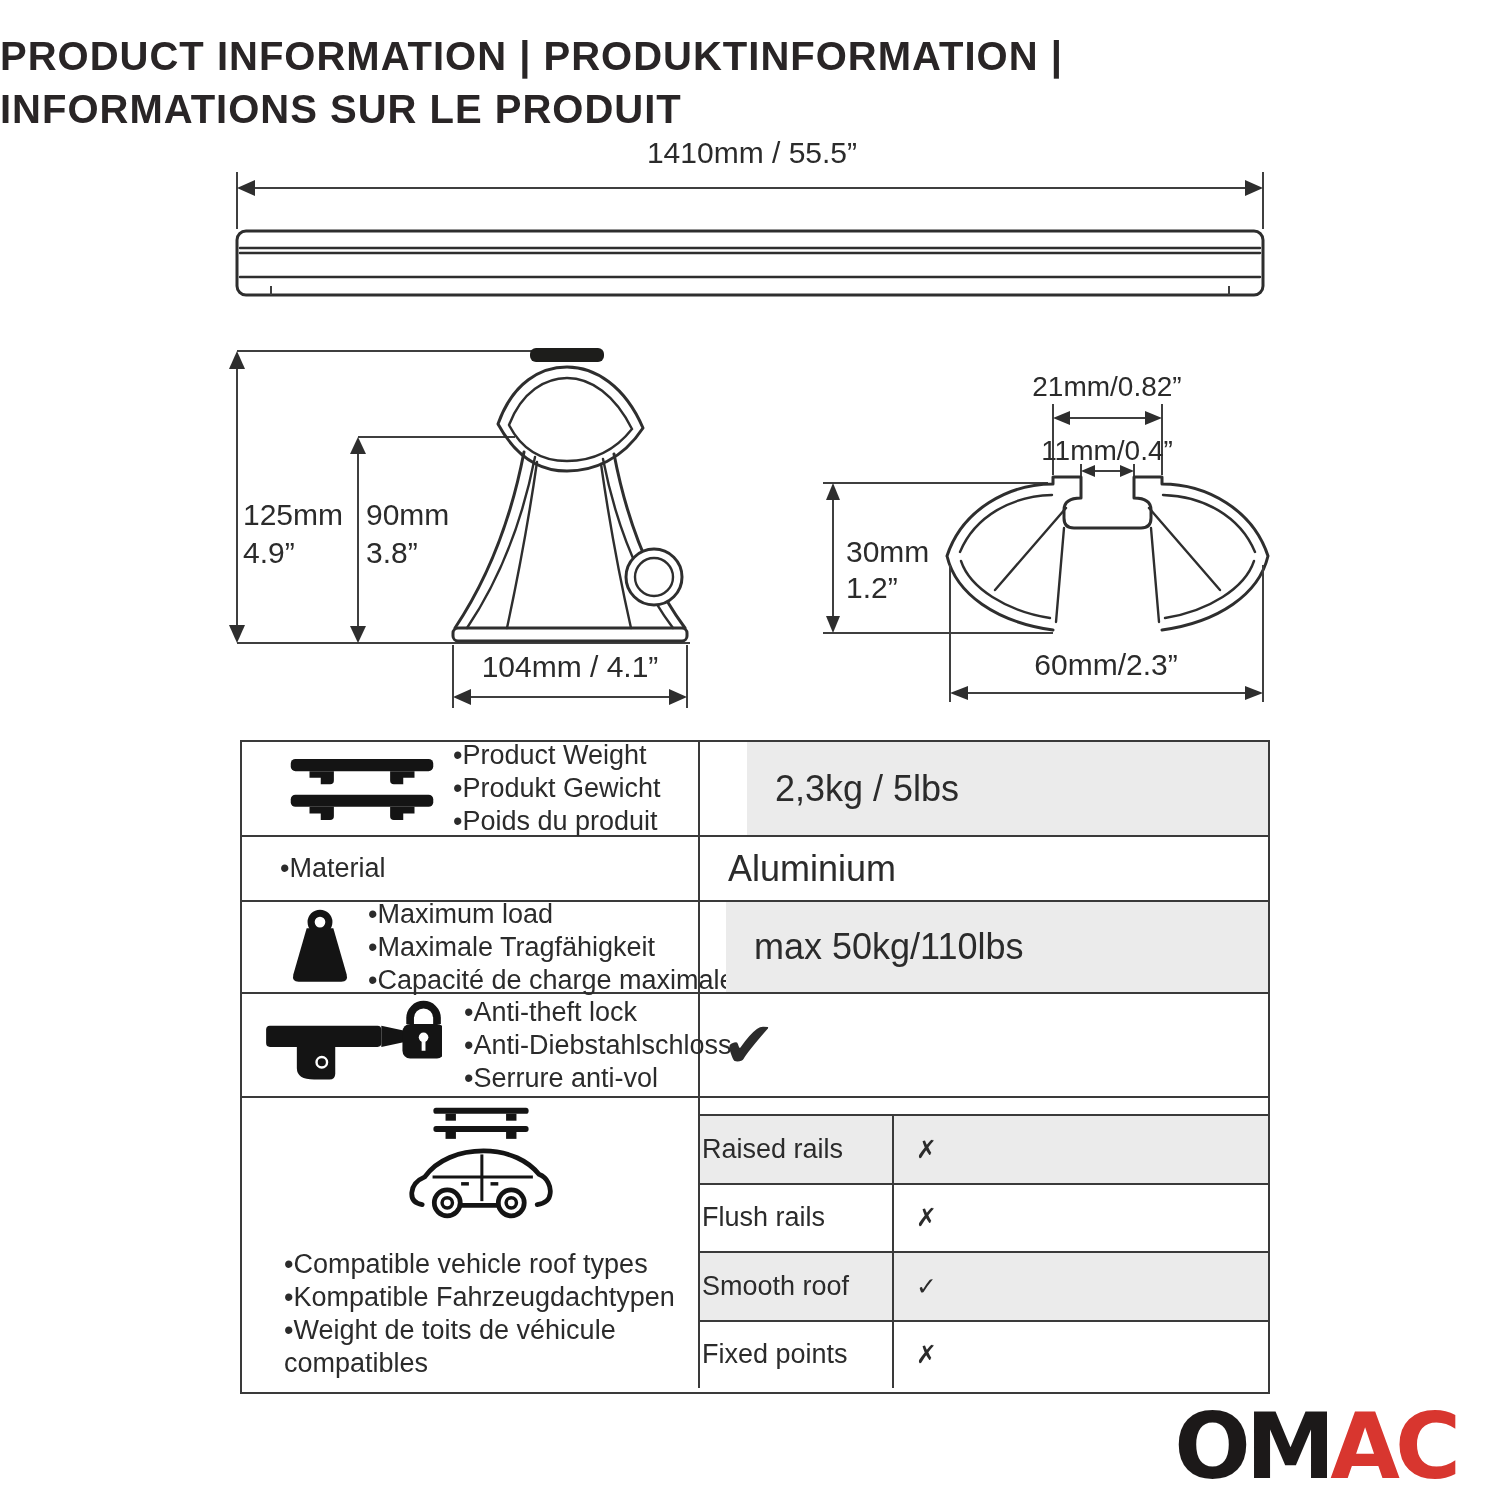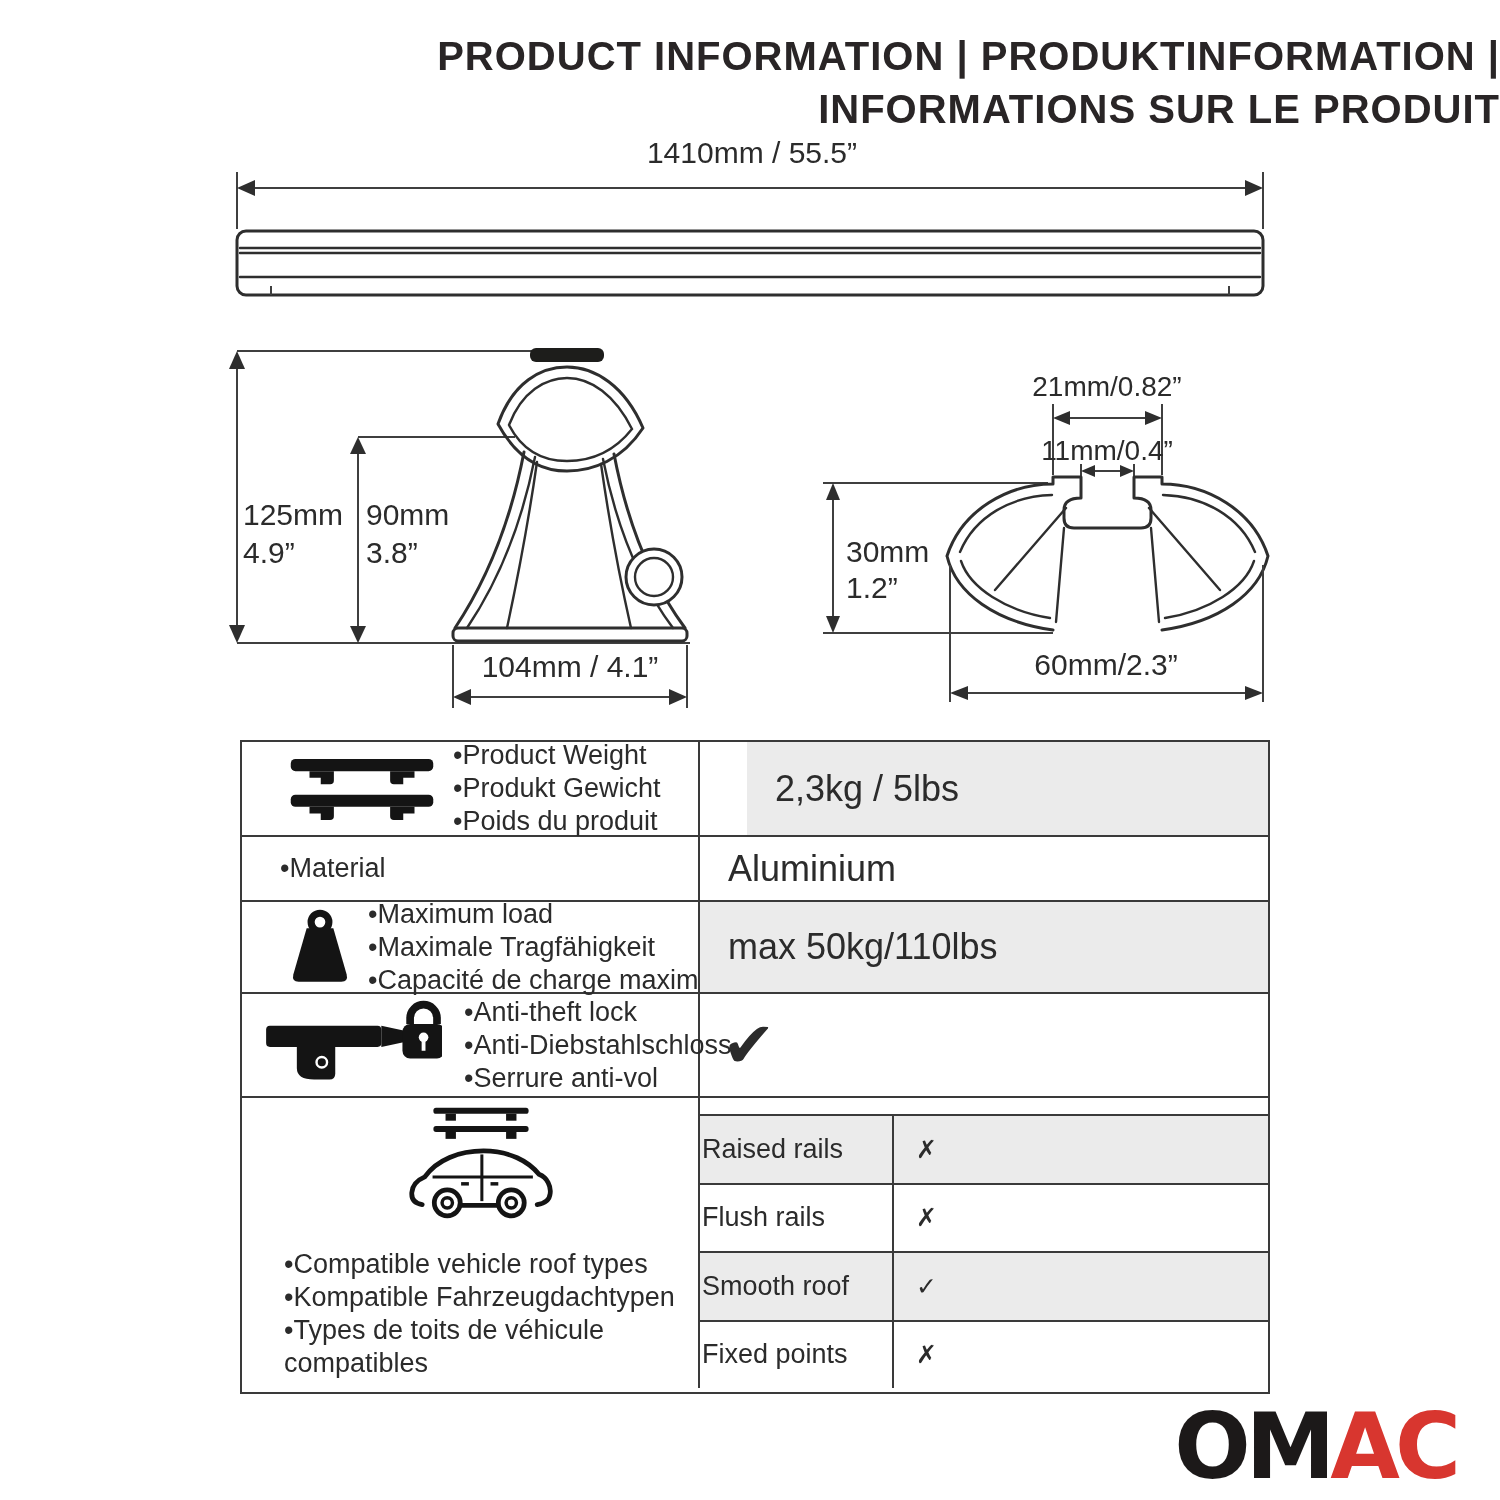--- a/index.html
+++ b/index.html
@@ -1,21 +1,21 @@
 <!DOCTYPE html>
 <html><head>
 <meta charset="utf-8">
 <style>
   html,body { margin:0; padding:0; background:#ffffff; }
   body { width:1500px; height:1500px; position:relative; overflow:hidden;
          font-family:"Liberation Sans", sans-serif; color:#222222; }
   .page { position:absolute; inset:0; }
 
   
-  .title { position:absolute; top:30px; left:0; width:1500px; text-align:right;
+  .title { position:absolute; top:30px; left:0; width:1500px; text-align:left;
            font-weight:700; font-size:40px; line-height:53px; letter-spacing:1px;
            color:#292526; }
 
   
   svg text { font-family:"Liberation Sans", sans-serif; fill:#2b2b2b; }
   .dim-text { font-size:30px; }
   .dim-text-sm { font-size:28px; }
   svg .thin  { stroke:#3f3f3f; stroke-width:2; fill:none; }
   svg .shape { stroke:#2e2e2e; stroke-width:3; fill:none; stroke-linecap:round; stroke-linejoin:round; }
   svg .shape25 { stroke:#2e2e2e; stroke-width:2.4; fill:none; stroke-linecap:round; }
@@ -24,21 +24,21 @@
 
   .bar-svg  { position:absolute; left:230px; top:130px; }
   .foot-svg { position:absolute; left:215px; top:340px; }
   .prof-svg { position:absolute; left:810px; top:360px; }
 
   
   .spec-table { position:absolute; left:240px; top:740px; width:1030px; height:654px;
                 border:2px solid #3a3a3a; box-sizing:border-box; font-size:27px; color:#2b2b2b; }
   .trow { display:flex; box-sizing:border-box; border-top:2px solid #3a3a3a; }
   .trow:first-child { border-top:none; }
-  .r1 { height:93px;gap:47px; } .r2 { height:65px; } .r3 { height:92px; } .r4 { height:104px; } .r5 { height:292px; }
+  .r1 { height:93px;gap:47px; } .r2 { height:65px; } .r3 { height:92px;gap:26px; } .r4 { height:104px; } .r5 { height:292px; }
   .label-cell { width:458px; border-right:2px solid #3a3a3a; box-sizing:border-box;
                 display:flex; align-items:center; }
   .value-cell { flex:1; display:flex; align-items:center; padding-left:28px; font-size:36px; }
   .shaded { background:#ebebeb; }
   .label-lines { display:flex; flex-direction:column; }
   .label-lines div { line-height:33px; white-space:nowrap; }
   .iconbox { flex:0 0 auto; display:flex; align-items:center; justify-content:center; }
   .pad38 { padding-left:38px; }
   .big-check { font-family:"DejaVu Sans", sans-serif; font-size:64px; font-weight:700; padding-left:0; }
   
@@ -262,21 +262,21 @@
             </g>
             <circle cx="46" cy="112" r="15" fill="#ffffff" stroke="#141414" stroke-width="5.5"></circle>
             <circle cx="46" cy="112" r="6" fill="none" stroke="#141414" stroke-width="4"></circle>
             <circle cx="120" cy="112" r="15" fill="#ffffff" stroke="#141414" stroke-width="5.5"></circle>
             <circle cx="120" cy="112" r="6" fill="none" stroke="#141414" stroke-width="4"></circle>
           </svg>
         </span>
         <div class="label-lines">
           <div>•Compatible vehicle roof types</div>
           <div>•Kompatible Fahrzeugdachtypen</div>
-          <div>•Types de toits de véhicule</div>
+          <div>•Weight de toits de véhicule</div>
           <div>compatibles</div>
         </div>
       </div>
       <div class="roof-value">
         <div class="sub-row shaded">
           <div class="sub-label">Raised rails</div>
           <div class="sub-mark">✗</div>
         </div>
         <div class="sub-row">
           <div class="sub-label">Flush rails</div>

